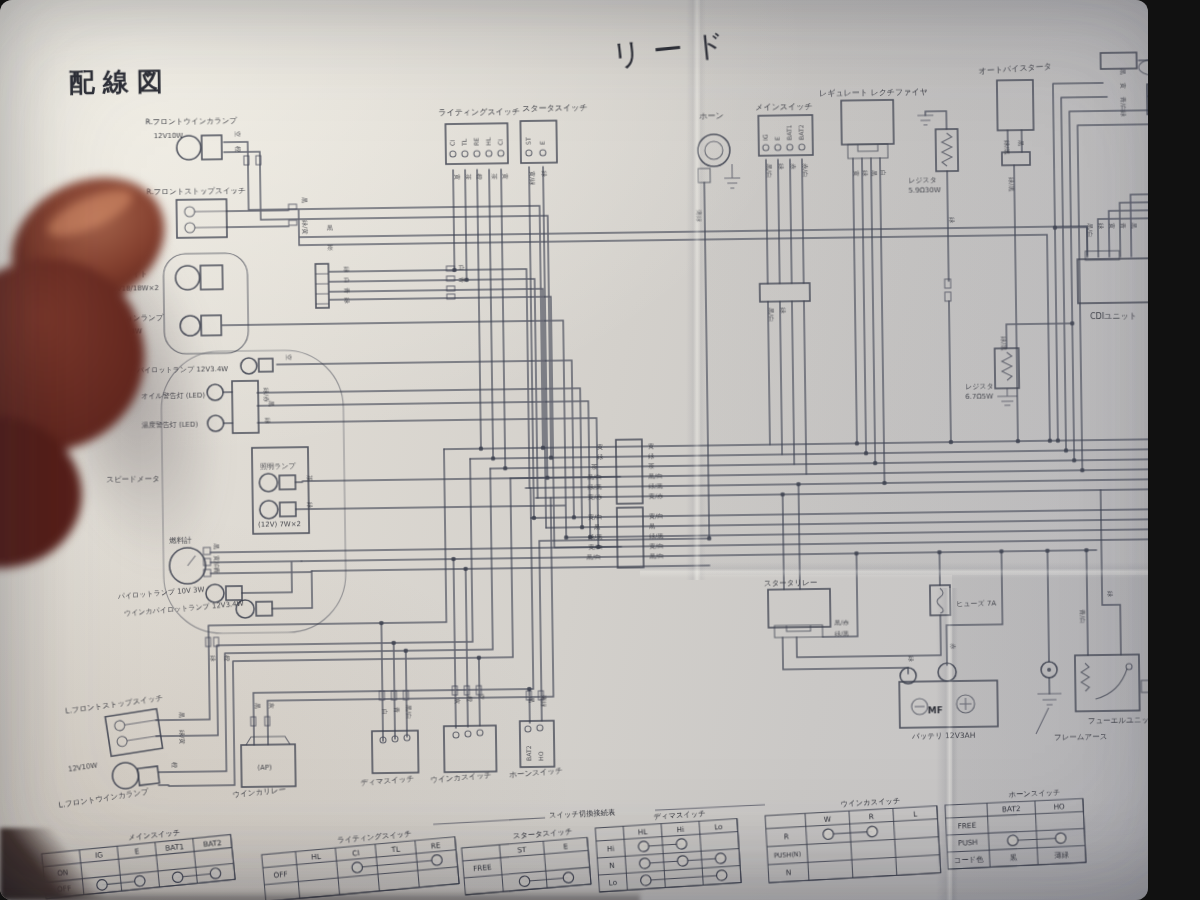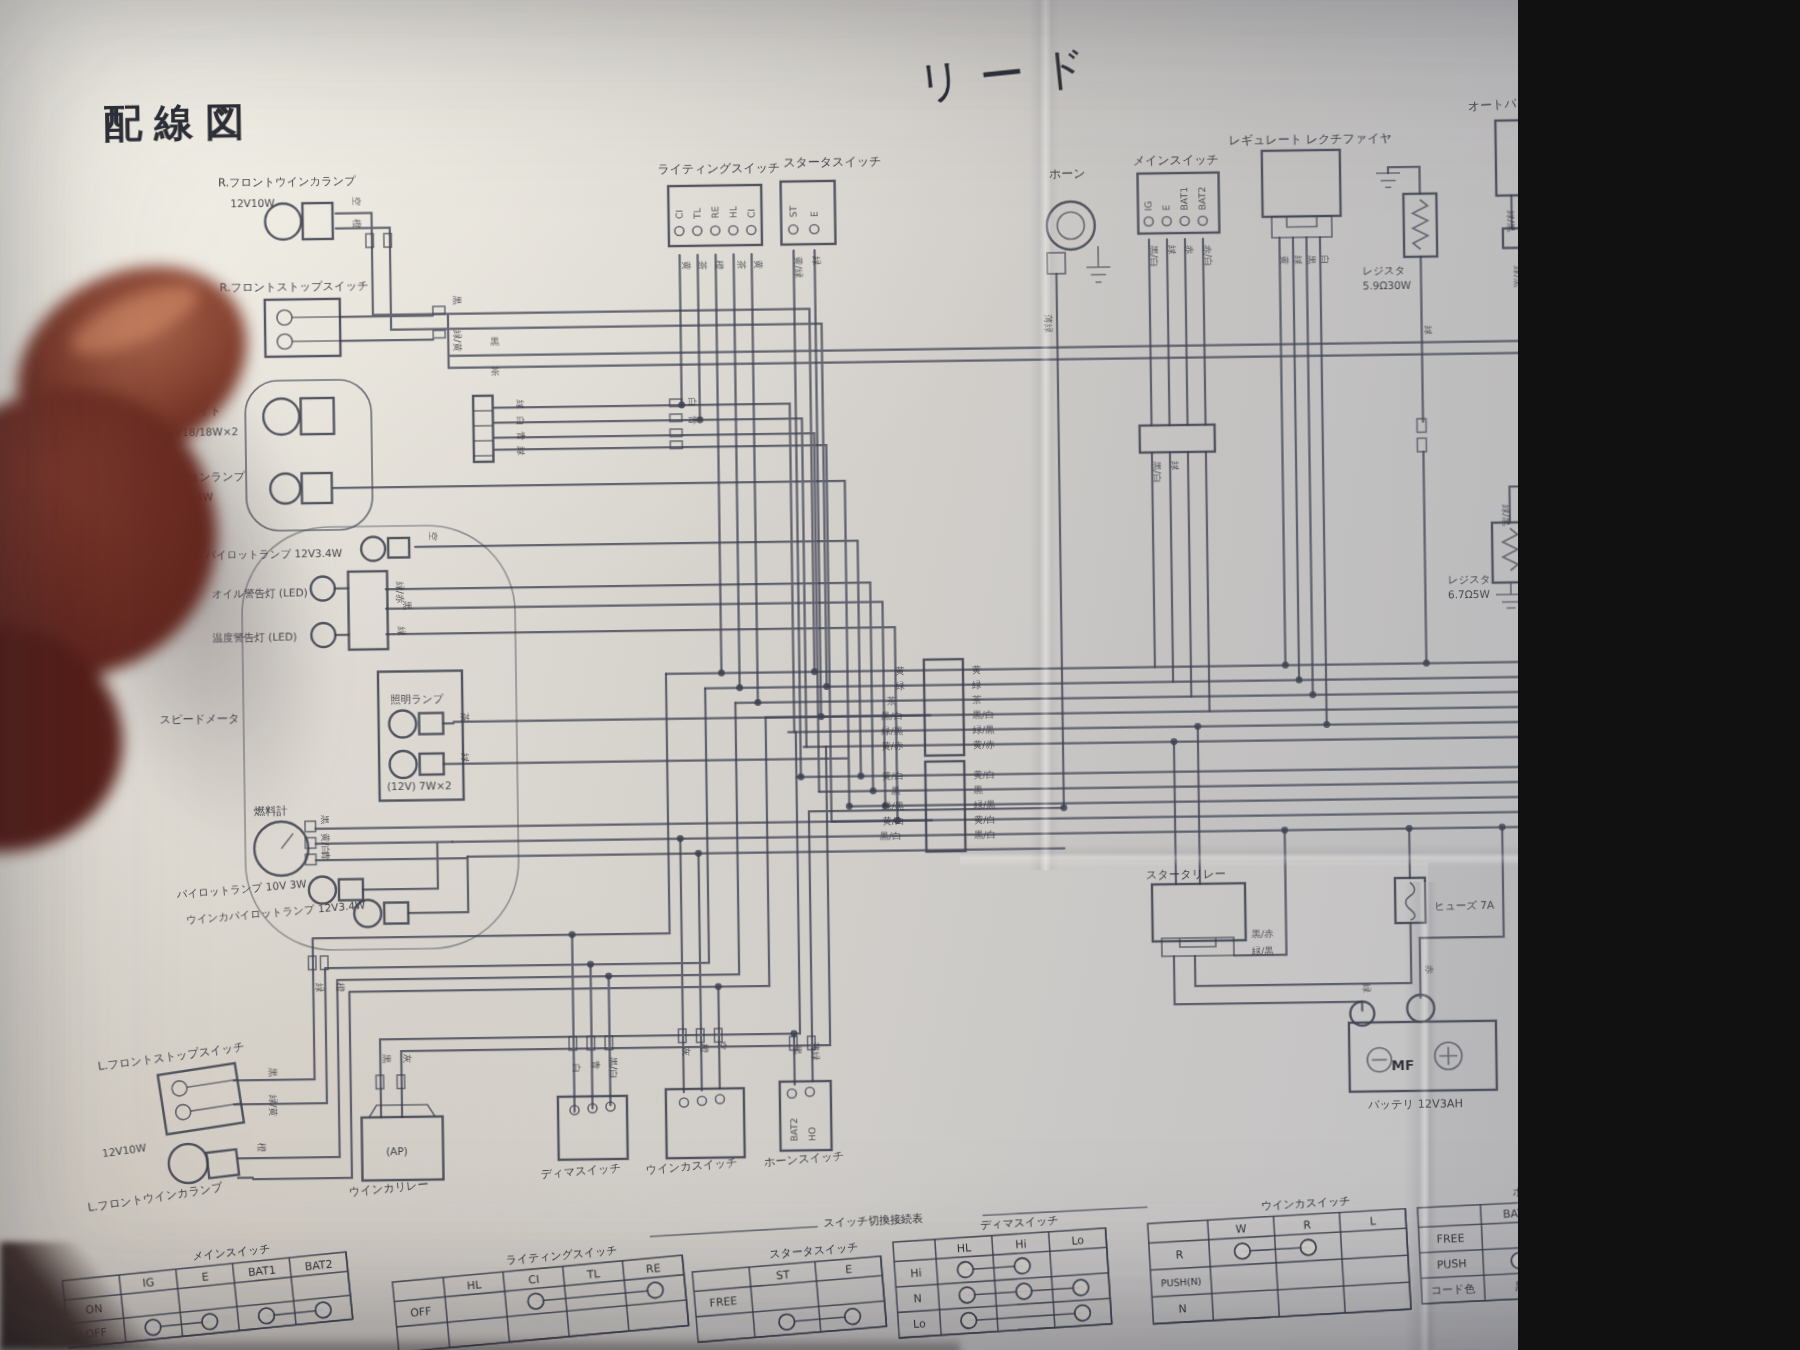--- a/index.html
+++ b/index.html
@@ -1,21 +1,21 @@
 <!DOCTYPE html>
 <html><head>
 <meta charset="utf-8">
 <style>
   html,body{margin:0;padding:0;background:#111;}
-  .stage{position:relative;width:1012px;height:900px;overflow:hidden;
+  .stage{position:relative;width:1148px;height:900px;overflow:hidden;
     font-family:"DejaVu Sans",sans-serif;
     background:
       radial-gradient(130% 100% at 12% 6%, rgba(255,253,244,.55), rgba(255,253,244,0) 45%),
       radial-gradient(60% 45% at 8% 88%, rgba(120,100,85,.14), rgba(120,100,85,0) 70%),
-      linear-gradient(102deg,#e9e5dc 0%,#ddd9d2 30%,#d3d0cb 52%,#cac8c6 72%,#c2c1c3 100%);}
+      linear-gradient(102deg,#e9e5dc 0%,#ddd9d2 30%,#d3d0cb 52%,#cac8c6 72%,#c2c1c3 100%); border-radius: 12px;}
   .dia{position:absolute;left:0;top:0;transform:rotate(-0.8deg);transform-origin:50% 50%;
        filter:blur(.38px) saturate(.92);}
   .dia text{font-family:"DejaVu Sans",sans-serif;fill:#2e3039;}
   .w{fill:none;stroke:#3f4354;stroke-width:1.5;opacity:.78;stroke-linecap:round;}
   .w2{fill:none;stroke:#3f4354;stroke-width:1.1;opacity:.68;}
   .cmp{fill:none;stroke:#3a3e4e;stroke-width:1.6;opacity:.85;}
   .cmp2{fill:none;stroke:#3a3e4e;stroke-width:1.1;opacity:.7;}
   .soft{opacity:.45;}
   .dot{fill:#3a3e4e;opacity:.8;}
   .blt{fill:none;stroke:#3f4354;stroke-width:1.05;opacity:.7;}

